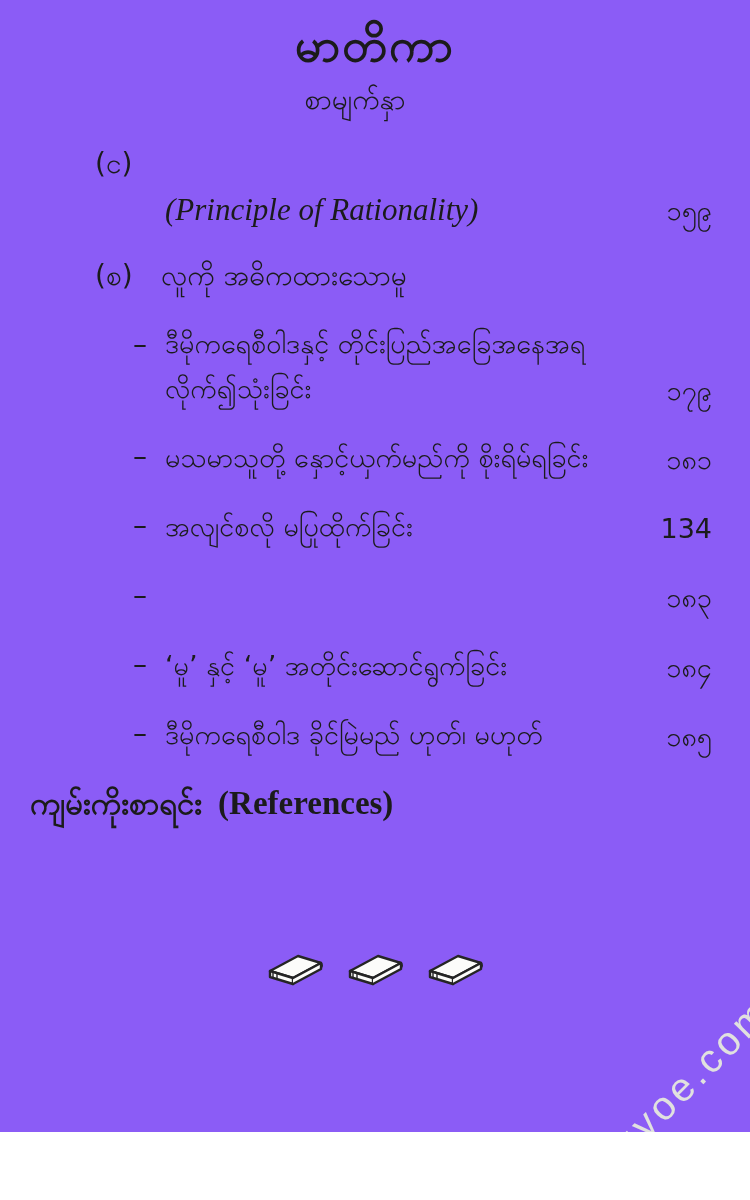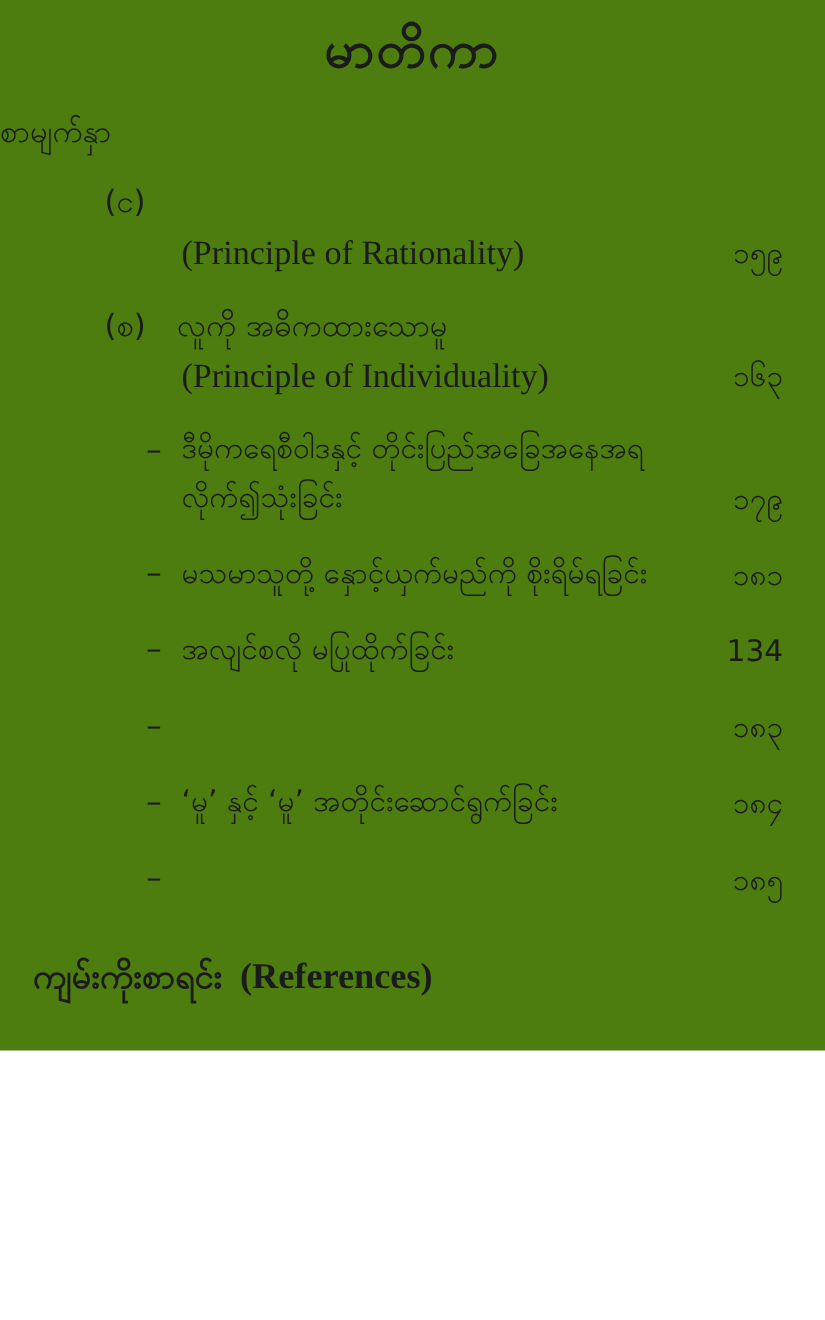--- a/index.html
+++ b/index.html
@@ -1,38 +1,38 @@
 <!DOCTYPE html>
 <html><head>
 <meta charset="utf-8">
 <style>
   html,body { margin:0; padding:0; }
   .page {
     position:relative;
-    width:750px; height:955px;
-    background:#4d7c0f;
+    width:750px; height:1132px;
+    background:#8b5cf6;
     color:#1b1b1b;
     font-family:"DejaVu Sans", sans-serif;
     overflow:hidden;
     box-sizing:border-box;
   }
   .title {
     margin:0;
     padding-top:16px;
     text-align:center;
     font-size:46px;
     font-weight:bold;
     letter-spacing:2px;
     line-height:1.3;
   }
   .page-col-label {
-    text-align:left;
+    text-align:center;
     padding-right:40px;
     font-size:28px;
-    margin-top:24px;
+    margin-top:4px;
     line-height:1.4;
   }
   .toc {
     margin:14px 38px 0 95px; 
   }
   .lettered { margin-top:22px; }
   .lettered .row1 {
     display:flex;
     align-items:flex-start;
     font-size:28px;
@@ -43,20 +43,21 @@
   .lettered .row2 {
     display:flex;
     align-items:flex-end;
     padding-left:70px;
     margin-top:2px;
   }
   .subtitle {
     font-family:"Liberation Serif", serif;
     font-size:31px;
     line-height:1.35;
+    font-style:italic;
   }
   .pageno {
     margin-left:auto;
     font-size:27px;
     line-height:1.5;
     white-space:nowrap;
   }
   .dash-item {
     display:flex;
     align-items:flex-end;
@@ -69,21 +70,21 @@
     font-size:28px;
     line-height:1.65;
     align-self:flex-start;
   }
   .dash-text {
     max-width:460px;
     font-size:27px;
     line-height:1.65;
   }
   .references {
-    margin:43px 0 0 30px;
+    margin:22px 0 0 30px;
     font-size:31px;
     font-weight:bold;
     display:flex;
     align-items:baseline;
     gap:16px;
     line-height:1.5;
   }
   .references .ref-en {
     font-family:"Liberation Serif", serif;
     font-size:33px;
@@ -131,24 +132,20 @@
         <span class="subtitle">(Principle of Rationality)</span>
         <span class="pageno">၁၅၉</span>
       </div>
     </section>
 
     <section class="lettered">
       <div class="row1">
         <span class="marker">(စ)</span>
         <span class="btitle">လူကို အဓိကထားသောမူ</span>
       </div>
-      <div class="row2">
-        <span class="subtitle">(Principle of Individuality)</span>
-        <span class="pageno">၁၆၃</span>
-      </div>
     </section>
 
     <div class="dash-item">
       <span class="dash">–</span>
       <span class="dash-text">
         <span>ဒီမိုကရေစီဝါဒနှင့် တိုင်းပြည်အခြေအနေအရ</span><br>
         <span>လိုက်၍သုံးခြင်း</span>
       </span>
       <span class="pageno">၁၇၉</span>
     </div>
@@ -171,20 +168,21 @@
     </div>
 
     <div class="dash-item">
       <span class="dash">–</span>
       <span class="dash-text">‘မူ’ နှင့် ‘မူ’ အတိုင်းဆောင်ရွက်ခြင်း</span>
       <span class="pageno">၁၈၄</span>
     </div>
 
     <div class="dash-item">
       <span class="dash">–</span>
+      <span class="dash-text">ဒီမိုကရေစီဝါဒ ခိုင်မြဲမည် ဟုတ်၊ မဟုတ်</span>
       <span class="pageno">၁၈၅</span>
     </div>
 
   </div>
 
   <div class="references">
     <span>ကျမ်းကိုးစာရင်း</span>
     <span class="ref-en">(References)</span>
   </div>
 

